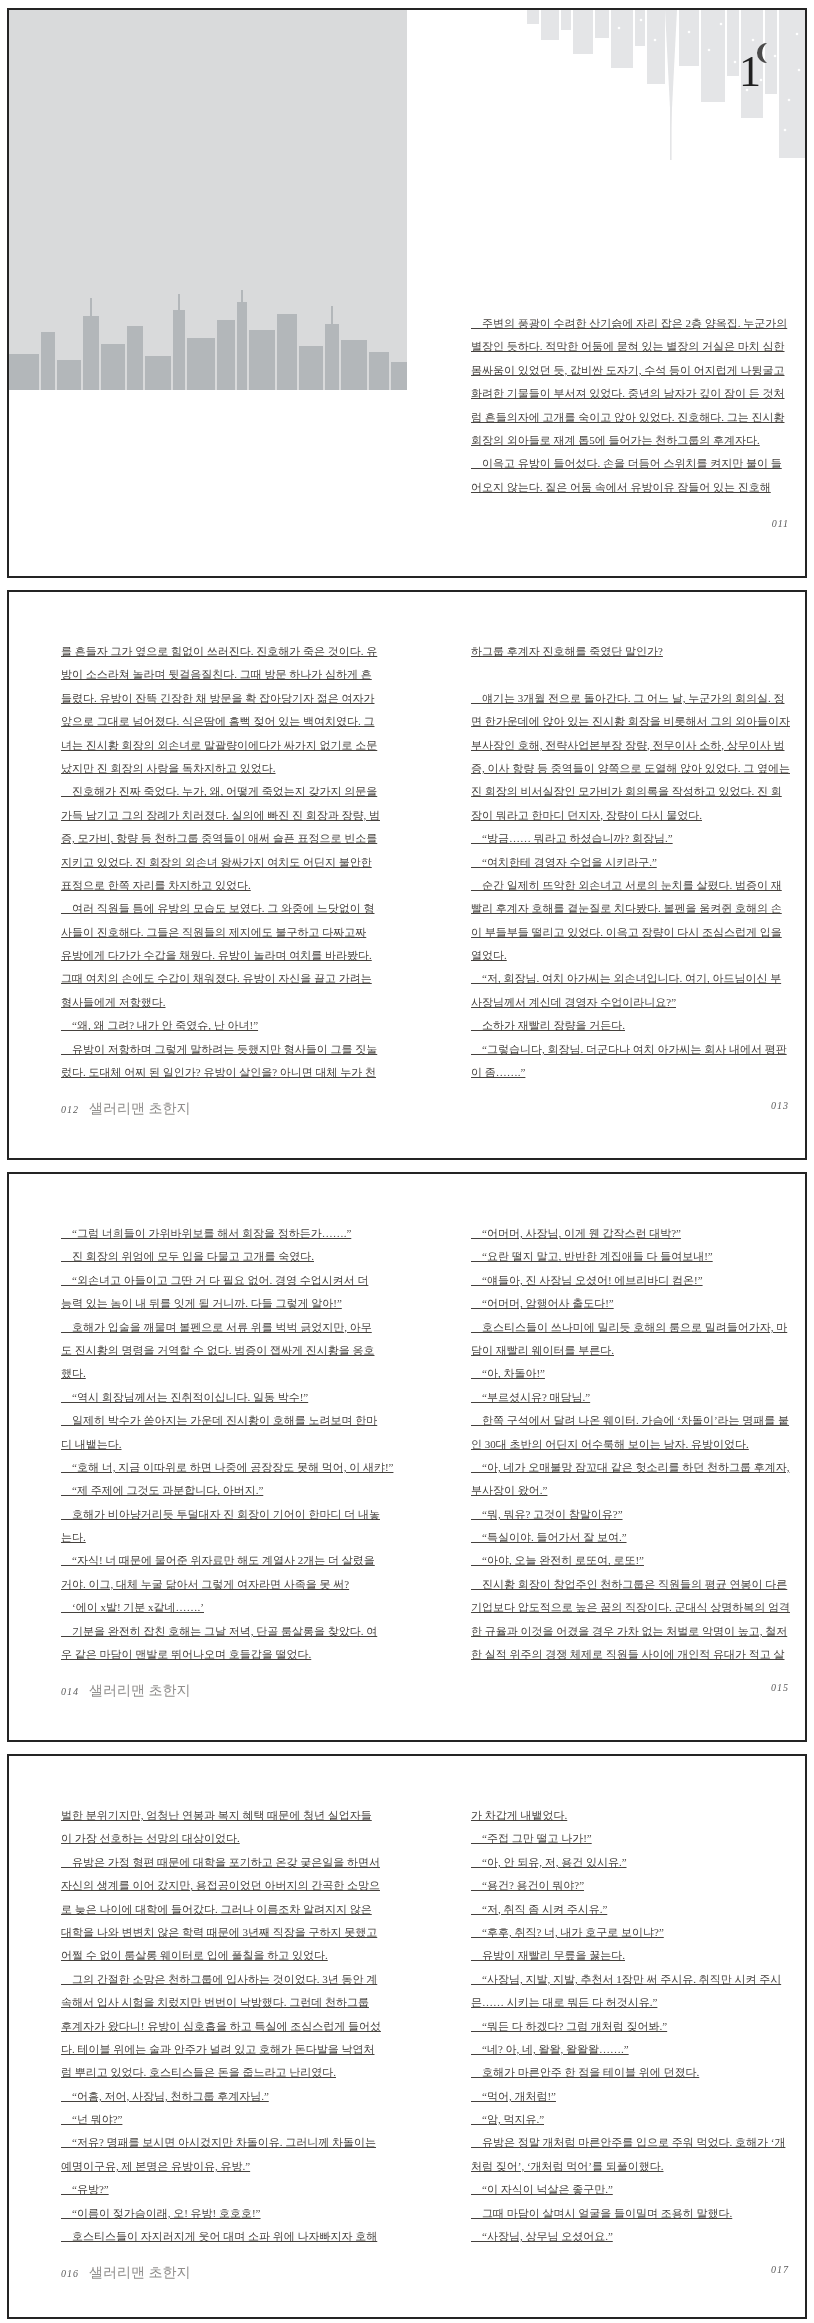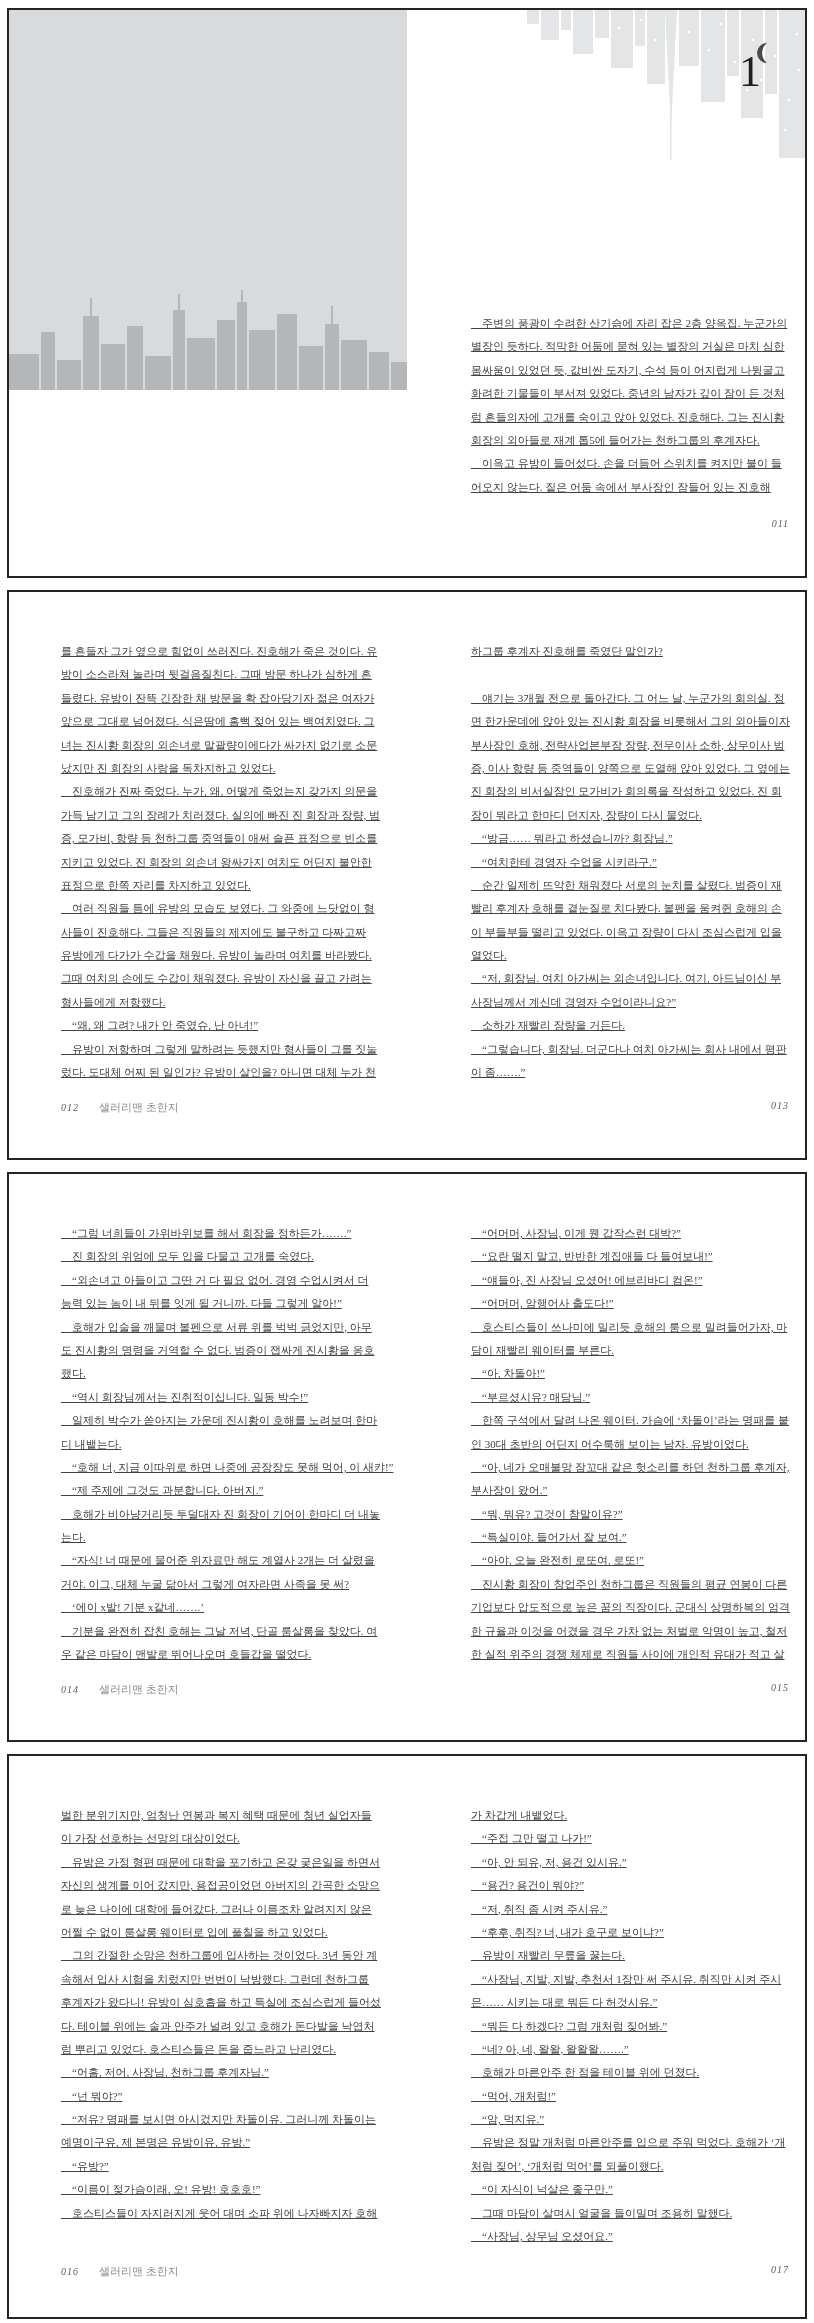--- a/index.html
+++ b/index.html
@@ -17,21 +17,21 @@
   #spread4{top:1754px;height:565px;}
 
   .body-text{position:absolute;width:336px;font-size:11px;line-height:23.4px;color:#45413d;text-decoration:underline;}
   .tline{white-space:pre;height:23.4px;overflow:hidden;}
   .left-text{left:52px;top:48px;}
   .right-text{left:462px;top:48px;}
   #spread1 .right-text{top:302px;}
 
   .footer-left{position:absolute;left:52px;top:508px;font-size:10px;color:#5a5a5a;}
   .footer-left .num{font-style:italic;letter-spacing:1px;}
-  .footer-left .title{font-size:11px;color:#8f8d8b;margin-left:20px;}
+  .footer-left .title{font-size:14px;color:#8f8d8b;margin-left:10px;}
   .footer-right{position:absolute;right:16px;top:508px;font-size:10px;font-style:italic;color:#5a5a5a;letter-spacing:1px;text-align:center;}
 
   .gray-block{position:absolute;left:0;top:0;width:398px;height:380px;background:#d9dadb;}
   .skyline-left{position:absolute;left:0;bottom:0;width:398px;height:100px;display:block;}
   .skyline-right{position:absolute;left:400px;top:0;width:396px;height:170px;display:block;}
   .chapter-number{position:absolute;left:730px;top:40px;font-size:44px;line-height:1;color:#1f1f1f;}
 </style>
 </head>
 <body>
 
@@ -107,21 +107,21 @@
   <div class="chapter-number">1</div>
 
   <div class="body-text right-text">
       <div class="tline">　주변의 풍광이 수려한 산기슭에 자리 잡은 2층 양옥집. 누군가의</div>
       <div class="tline">별장인 듯하다. 적막한 어둠에 묻혀 있는 별장의 거실은 마치 심한</div>
       <div class="tline">몸싸움이 있었던 듯, 값비싼 도자기, 수석 등이 어지럽게 나뒹굴고</div>
       <div class="tline">화려한 기물들이 부서져 있었다. 중년의 남자가 깊이 잠이 든 것처</div>
       <div class="tline">럼 흔들의자에 고개를 숙이고 앉아 있었다. 진호해다. 그는 진시황</div>
       <div class="tline">회장의 외아들로 재계 톱5에 들어가는 천하그룹의 후계자다.</div>
       <div class="tline">　이윽고 유방이 들어섰다. 손을 더듬어 스위치를 켜지만 불이 들</div>
-      <div class="tline">어오지 않는다. 짙은 어둠 속에서 부사장인 잠들어 있는 진호해</div>
+      <div class="tline">어오지 않는다. 짙은 어둠 속에서 유방이유 잠들어 있는 진호해</div>
     </div>
   <div class="footer-right">011</div>
 </div>
 
 <div class="spread" id="spread2">
   <div class="body-text left-text">
       <div class="tline">를 흔들자 그가 옆으로 힘없이 쓰러진다. 진호해가 죽은 것이다. 유</div>
       <div class="tline">방이 소스라쳐 놀라며 뒷걸음질친다. 그때 방문 하나가 심하게 흔</div>
       <div class="tline">들렸다. 유방이 잔뜩 긴장한 채 방문을 확 잡아당기자 젊은 여자가</div>
       <div class="tline">앞으로 그대로 넘어졌다. 식은땀에 흠뻑 젖어 있는 백여치였다. 그</div>
@@ -148,21 +148,21 @@
       <div class="tline">하그룹 후계자 진호해를 죽였단 말인가?</div>
       <div class="tline"></div>
       <div class="tline">　얘기는 3개월 전으로 돌아간다. 그 어느 날, 누군가의 회의실. 정</div>
       <div class="tline">면 한가운데에 앉아 있는 진시황 회장을 비롯해서 그의 외아들이자</div>
       <div class="tline">부사장인 호해, 전략사업본부장 장량, 전무이사 소하, 상무이사 범</div>
       <div class="tline">증, 이사 항량 등 중역들이 양쪽으로 도열해 앉아 있었다. 그 옆에는</div>
       <div class="tline">진 회장의 비서실장인 모가비가 회의록을 작성하고 있었다. 진 회</div>
       <div class="tline">장이 뭐라고 한마디 던지자, 장량이 다시 물었다.</div>
       <div class="tline">　“방금…… 뭐라고 하셨습니까? 회장님.”</div>
       <div class="tline">　“여치한테 경영자 수업을 시키라구.”</div>
-      <div class="tline">　순간 일제히 뜨악한 채워졌다 서로의 눈치를 살폈다. 범증이 재</div>
+      <div class="tline">　순간 일제히 뜨악한 외손녀고 서로의 눈치를 살폈다. 범증이 재</div>
       <div class="tline">빨리 후계자 호해를 곁눈질로 치다봤다. 볼펜을 움켜쥔 호해의 손</div>
       <div class="tline">이 부들부들 떨리고 있었다. 이윽고 장량이 다시 조심스럽게 입을</div>
       <div class="tline">열었다.</div>
       <div class="tline">　“저, 회장님. 여치 아가씨는 외손녀입니다. 여기, 아드님이신 부</div>
       <div class="tline">사장님께서 계신데 경영자 수업이라니요?”</div>
       <div class="tline">　소하가 재빨리 장량을 거든다.</div>
       <div class="tline">　“그렇습니다, 회장님. 더군다나 여치 아가씨는 회사 내에서 평판</div>
       <div class="tline">이 좀…….”</div>
     </div>
   <div class="footer-right">013</div>
@@ -217,20 +217,21 @@
   <div class="footer-right">015</div>
 </div>
 
 <div class="spread" id="spread4">
   <div class="body-text left-text">
       <div class="tline">벌한 분위기지만, 엄청난 연봉과 복지 혜택 때문에 청년 실업자들</div>
       <div class="tline">이 가장 선호하는 선망의 대상이었다.</div>
       <div class="tline">　유방은 가정 형편 때문에 대학을 포기하고 온갖 궂은일을 하면서</div>
       <div class="tline">자신의 생계를 이어 갔지만, 용접공이었던 아버지의 간곡한 소망으</div>
       <div class="tline">로 늦은 나이에 대학에 들어갔다. 그러나 이름조차 알려지지 않은</div>
+      <div class="tline">대학을 나와 변변치 않은 학력 때문에 3년째 직장을 구하지 못했고</div>
       <div class="tline">어쩔 수 없이 룸살롱 웨이터로 입에 풀칠을 하고 있었다.</div>
       <div class="tline">　그의 간절한 소망은 천하그룹에 입사하는 것이었다. 3년 동안 계</div>
       <div class="tline">속해서 입사 시험을 치렀지만 번번이 낙방했다. 그런데 천하그룹</div>
       <div class="tline">후계자가 왔다니! 유방이 심호흡을 하고 특실에 조심스럽게 들어섰</div>
       <div class="tline">다. 테이블 위에는 술과 안주가 널려 있고 호해가 돈다발을 낙엽처</div>
       <div class="tline">럼 뿌리고 있었다. 호스티스들은 돈을 줍느라고 난리였다.</div>
       <div class="tline">　“어흠, 저어, 사장님, 천하그룹 후계자님.”</div>
       <div class="tline">　“넌 뭐야?”</div>
       <div class="tline">　“저유? 명패를 보시면 아시겄지만 차돌이유. 그러니께 차돌이는</div>
       <div class="tline">예명이구유, 제 본명은 유방이유, 유방.”</div>

